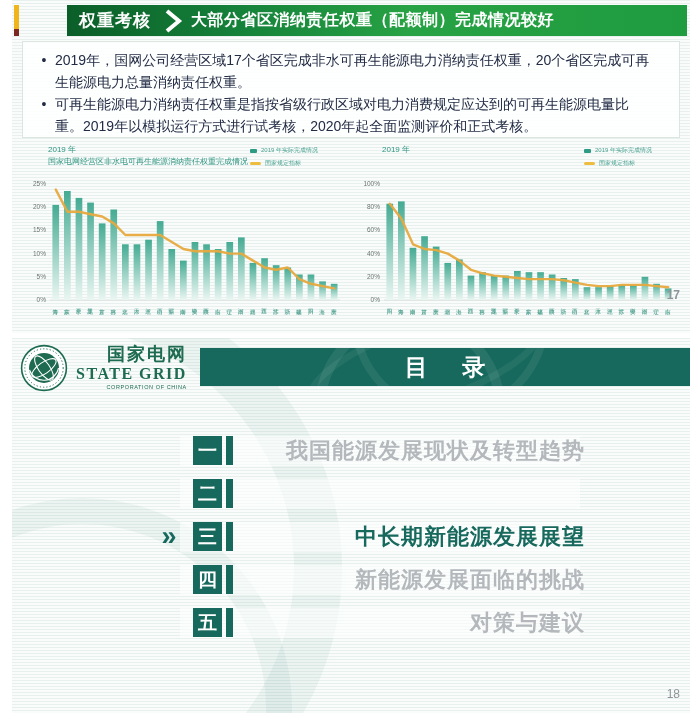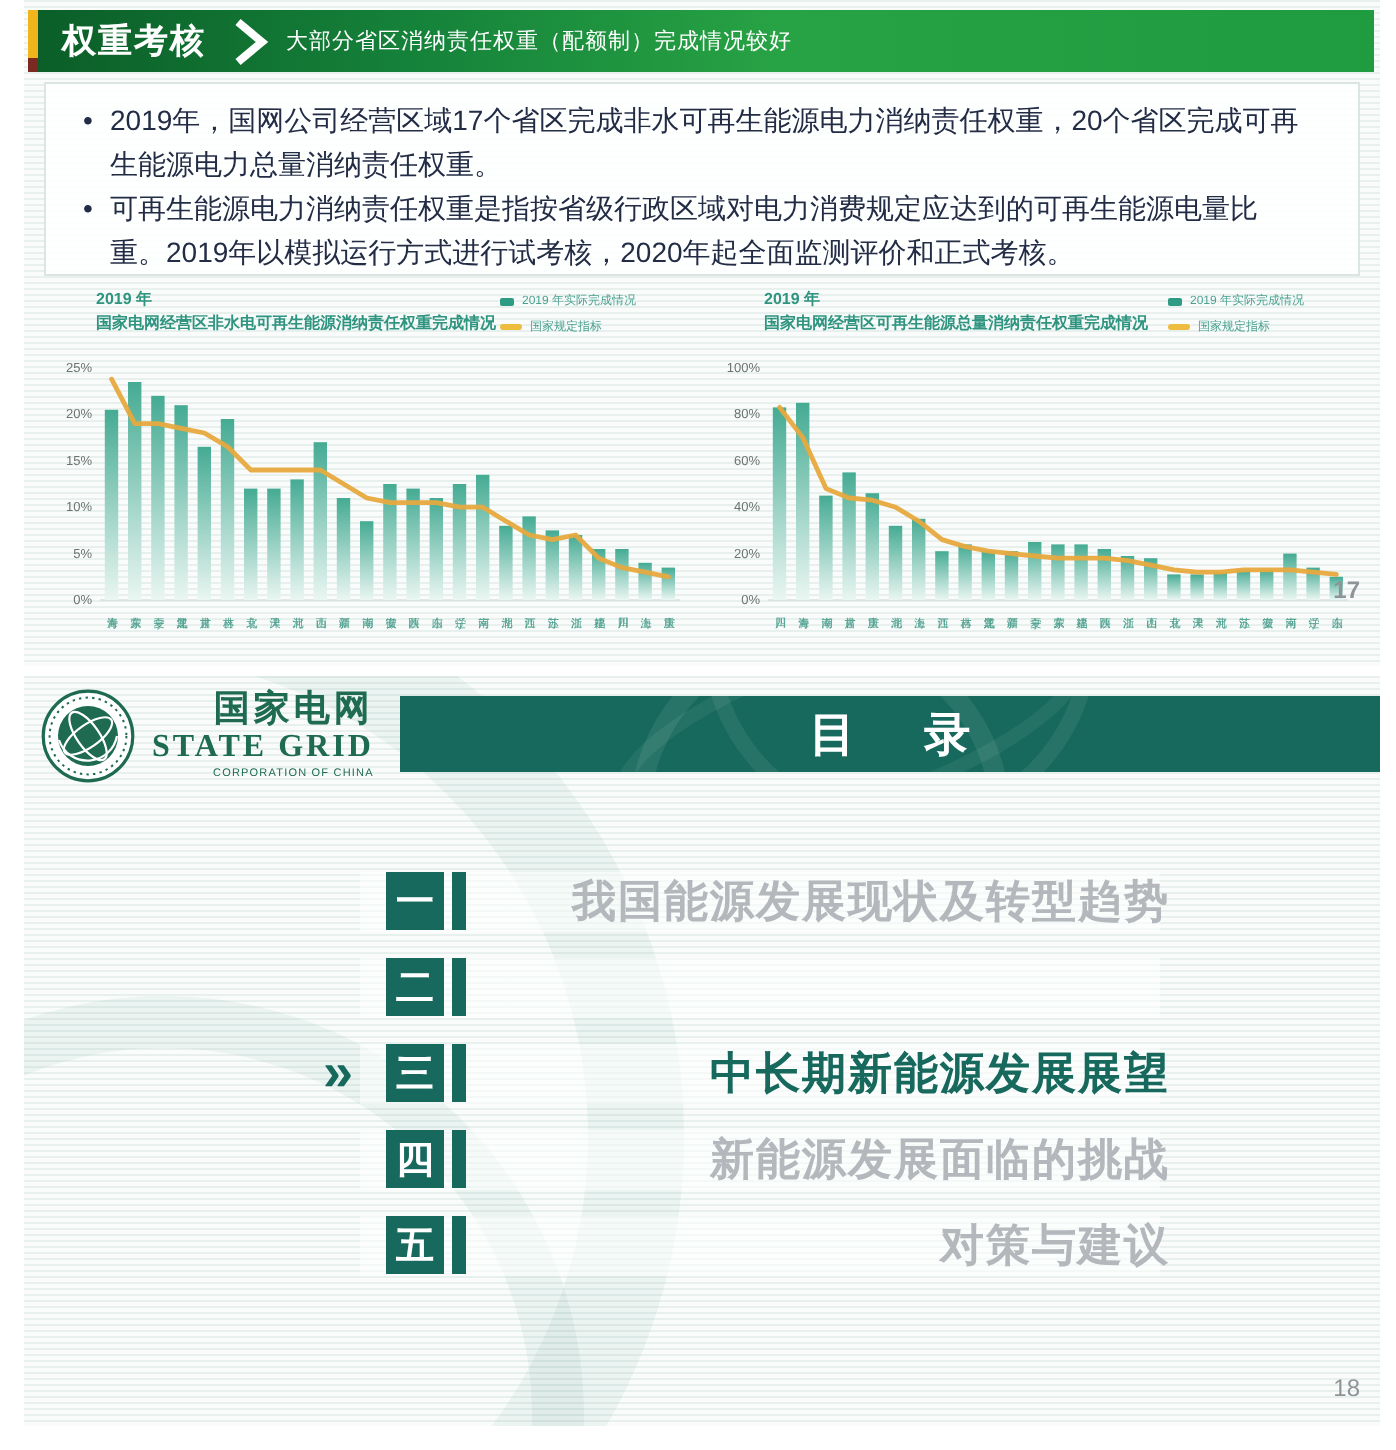--- a/index.html
+++ b/index.html
@@ -7,42 +7,42 @@
     font-family:"Liberation Sans","DejaVu Sans",sans-serif; }
   .viewer { position:relative; width:698px; height:725px; background:#fff; }
 
   .slide { position:absolute; left:12px; width:678px; overflow:hidden;
     background-color:#f9fcfb;
     background-image:repeating-linear-gradient(180deg, rgba(210,226,220,0.45) 0 1px, rgba(255,255,255,0) 1px 3px); }
   .slide1 { top:0; height:333px; }
   .slide2 { top:338px; height:375px; }
 
   
-  .s1-header { position:absolute; top:5px; left:2px; right:3px; height:31px; display:flex; align-items:stretch; }
+  .s1-header { position:absolute; top:5px; left:2px; right:3px; height:31px; display:flex; align-items:stretch;gap:48px; }
   .accent-col { width:5px; display:flex; flex-direction:column; }
   .accent-yellow { flex:1; background:#f0b41d; }
   .accent-red { height:7px; background:#7a2a23; }
   .header-band { flex:1; display:flex; align-items:center;
     background:linear-gradient(90deg,#0b5e28 0%,#15823a 28%,#27a244 55%,#1f9c40 100%); }
   .header-tag { color:#fff; font-weight:bold; font-size:17px; padding:0 10px 0 12px; letter-spacing:1px; }
   .header-chevron { display:flex; align-items:center; margin:0 8px 0 2px; }
-  .header-title { color:#fff; font-weight:normal; font-size:11px; letter-spacing:0.5px; }
+  .header-title { color:#fff; font-weight:bold; font-size:16px; letter-spacing:0.5px; }
 
   
   .bullet-box { position:absolute; top:41px; left:10px; right:10px; height:97px;
     background:rgba(255,255,255,0.85); border:1px solid #dce6e1; padding:8px 26px 6px 10px; }
   .bullet-row { display:flex; font-size:14px; line-height:1.57; color:#232c45; }
   .bullet-dot { width:22px; text-align:center; flex:0 0 22px; }
   .bullet-text { flex:1; }
 
   
   .charts-row { position:absolute; top:140px; left:10px; right:10px; display:flex; gap:10px; }
   .chart { position:relative; width:324px; height:188px; }
   .chart-title { position:absolute; top:4px; left:26px; width:210px;
-    color:#2f9480; font-weight:bold; font-size:8px; line-height:1.55; }
+    color:#2f9480; font-weight:normal; font-size:8px; line-height:1.55; }
   .legend { position:absolute; top:6px; right:0; width:96px; }
   .legend-item { display:flex; align-items:center; gap:4px; font-size:6px; color:#4aa090; margin-bottom:4px; }
   .sw { flex:0 0 auto; }
   .bar-sw { width:7px; height:4px; background:#2e9b85; border-radius:1px; }
   .line-sw { width:11px; height:3px; background:#eebc3e; border-radius:2px; }
   .plot { position:absolute; left:0; top:40px; width:324px; height:146px; }
 
   .page-num { position:absolute; font-size:12px; color:#8f9499; }
   .page-num.p17 { right:10px; top:288px;font-weight:bold; }
   .page-num.p18 { right:10px; bottom:12px; }
@@ -192,21 +192,20 @@
             <text x="277.4" y="124" font-size="5.6" fill="#4d9f8e" text-anchor="start" style="writing-mode:vertical-rl;text-orientation:upright">福建</text>
             <text x="289.0" y="124" font-size="5.6" fill="#4d9f8e" text-anchor="start" style="writing-mode:vertical-rl;text-orientation:upright">四川</text>
             <text x="300.6" y="124" font-size="5.6" fill="#4d9f8e" text-anchor="start" style="writing-mode:vertical-rl;text-orientation:upright">上海</text>
             <text x="312.2" y="124" font-size="5.6" fill="#4d9f8e" text-anchor="start" style="writing-mode:vertical-rl;text-orientation:upright">重庆</text>
           </svg>
       </div>
 
       <div class="chart">
         <div class="chart-title">
           <div>2019 年</div>
-          <div>国家电网经营区可再生能源总量消纳责任权重完成情况</div>
         </div>
         <div class="legend">
           <div class="legend-item">
             <span class="sw bar-sw"></span>
             <span>2019 年实际完成情况</span>
           </div>
           <div class="legend-item">
             <span class="sw line-sw"></span>
             <span>国家规定指标</span>
           </div>

